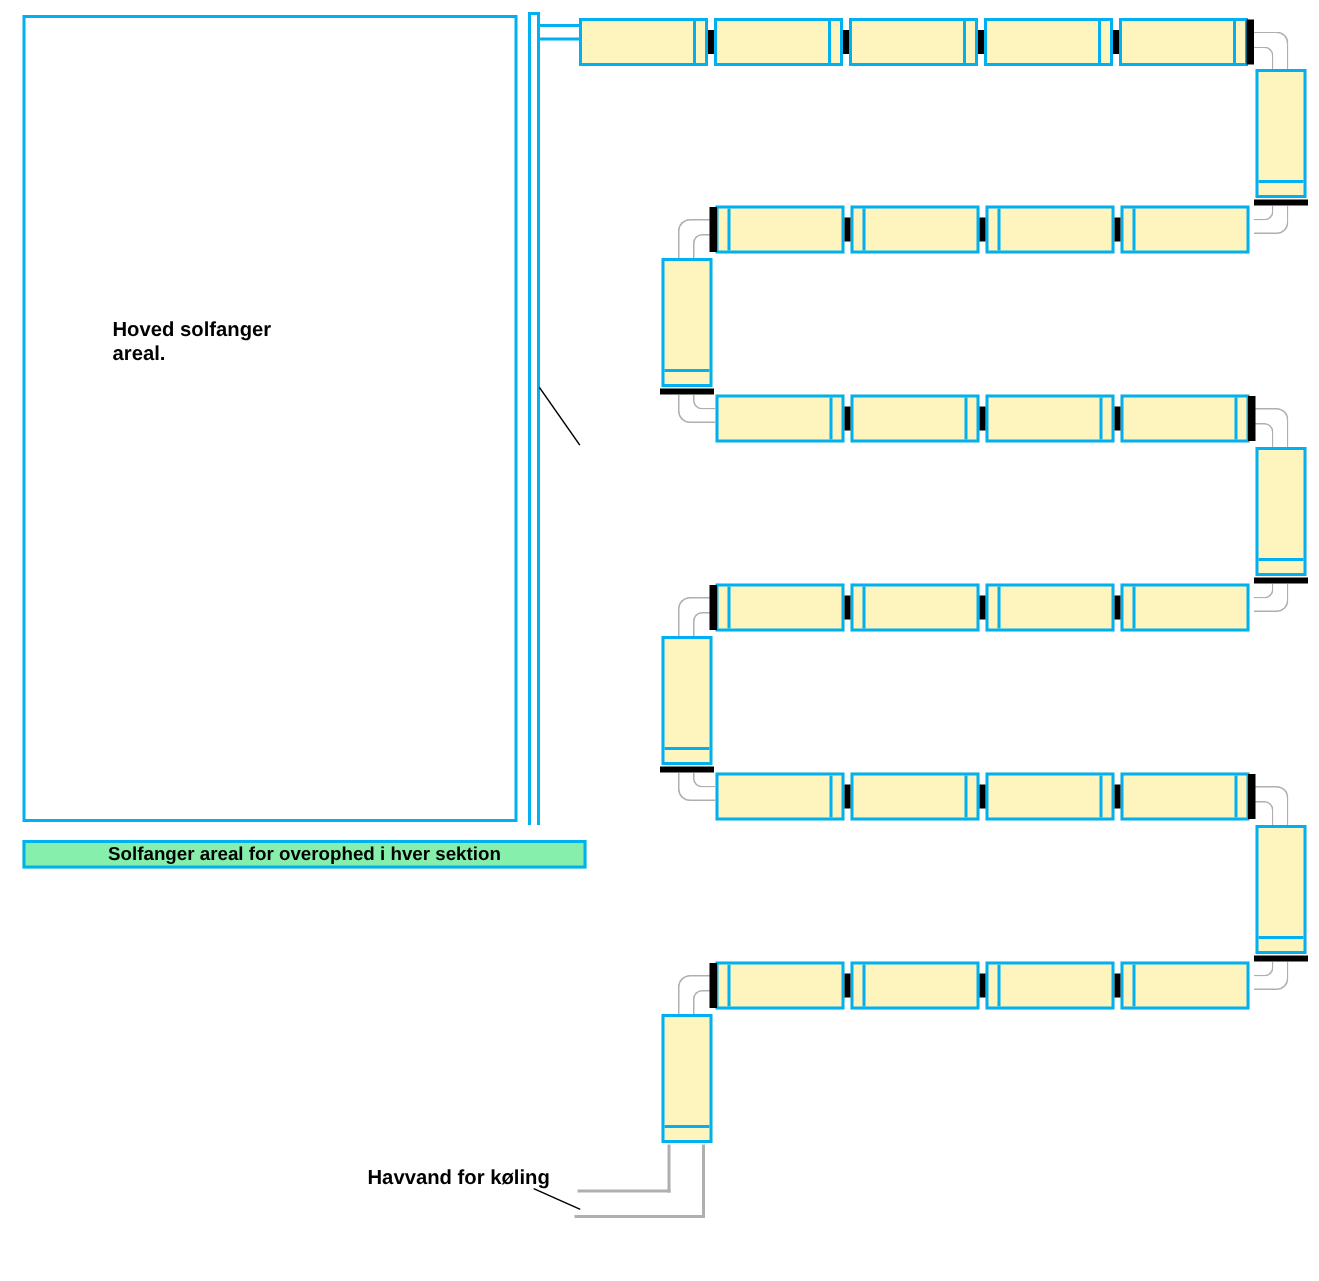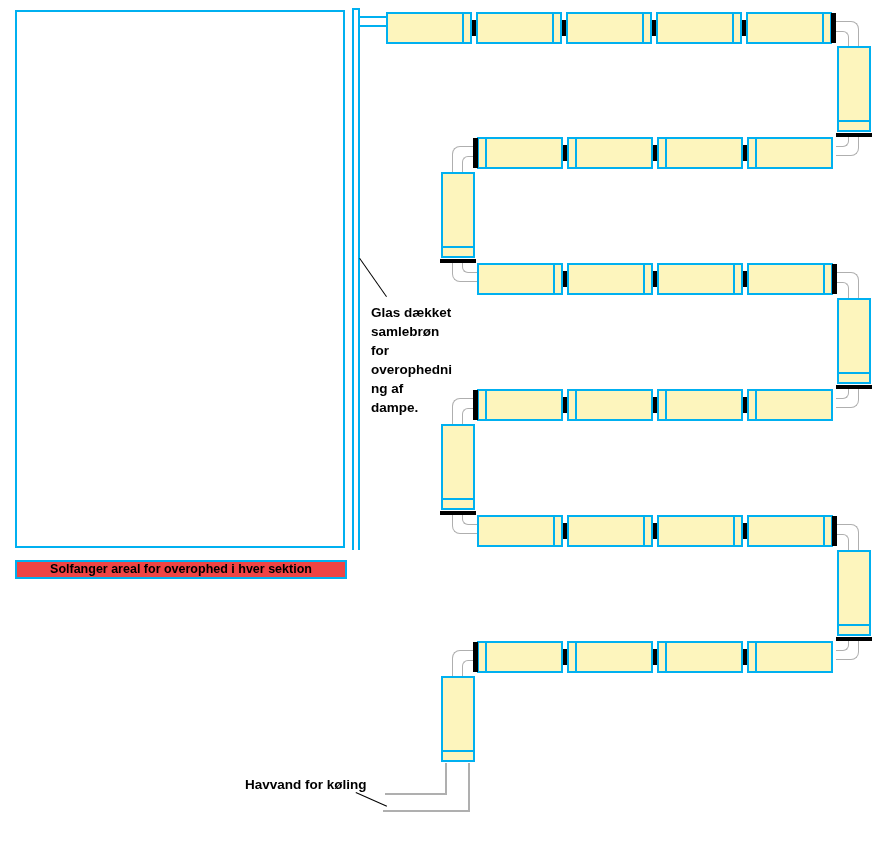--- a/index.html
+++ b/index.html
@@ -22,54 +22,50 @@
   .pipe.tr{border-top:1px solid var(--pipe);border-right:1px solid var(--pipe);}
   .pipe.tl{border-top:1px solid var(--pipe);border-left:1px solid var(--pipe);}
   .pipe.br{border-right:1px solid var(--pipe);border-bottom:1px solid var(--pipe);}
   .pipe.bl{border-left:1px solid var(--pipe);border-bottom:1px solid var(--pipe);}
   .pipe2{position:absolute;box-sizing:border-box;z-index:0;
          border-right:2px solid var(--pipe);border-bottom:2px solid var(--pipe);}
   .lbl{position:absolute;font-weight:bold;font-size:13.5px;line-height:16px;white-space:pre-line;z-index:4;}
   .leader{position:absolute;border-top:1px solid #000;transform-origin:0 0;z-index:4;}
 
   #main-rect{left:15px;top:10px;width:330px;height:538px;border:2px solid var(--outline);background:#fff;}
-  #caption-box{left:15px;top:560px;width:332px;height:19px;border:2px solid var(--outline);background:#ef4444;z-index:1;}
+  #caption-box{left:15px;top:560px;width:376px;height:19px;border:2px solid var(--outline);background:#86efac;z-index:1;}
   #caption-text{display:block;text-align:center;font-weight:bold;font-size:12.5px;line-height:15px;white-space:nowrap;}
   #channel{left:352px;top:8px;width:8px;height:542px;background:#fff;
            border-left:2px solid var(--outline);border-right:2px solid var(--outline);border-top:2px solid var(--outline);}
   #inlet-connector{left:358px;top:16px;width:28px;height:11px;
            border-top:2px solid var(--outline);border-bottom:2px solid var(--outline);}
   #main-area-label{left:75px;top:212px;width:140px;}
   #channel-note-label{left:371px;top:303px;width:95px;line-height:19px;}
   #cooling-label{left:245px;top:777px;white-space:nowrap;}
   #leader-note{left:360px;top:258px;width:47px;transform:rotate(55deg);}
   #leader-cooling{left:356px;top:792px;width:34px;transform:rotate(24deg);}
   #outlet-pipe-upper{left:385px;top:763px;width:62px;height:32px;}
   #outlet-pipe-lower{left:383px;top:763px;width:87px;height:49px;}
 </style>
 </head>
 <body>
 
 <div id="stage">
 
   <div id="main-rect" class="abs"></div>
+  <div id="main-area-label" class="lbl">Hoved solfanger
+areal.</div>
 
   <div id="caption-box" class="abs">
     <span id="caption-text">Solfanger areal for overophed i hver sektion</span>
   </div>
 
   <div id="channel" class="abs"></div>
   <div id="inlet-connector" class="abs"></div>
 
-  <div id="channel-note-label" class="lbl">Glas dækket
-samlebrøn
-for
-overophedni
-ng af
-dampe.</div>
   <div id="leader-note" class="leader"></div>
 
   <div id="cooling-label" class="lbl">Havvand for køling</div>
   <div id="leader-cooling" class="leader"></div>
 
   <div id="outlet-pipe-upper" class="pipe2"></div>
   <div id="outlet-pipe-lower" class="pipe2"></div>
 
 <div class="panel" style="left: 386px; top: 12px; width: 86px; height: 32px;"></div>
     <div class="vdiv" style="left: 462px; top: 14px; height: 28px;"></div>

